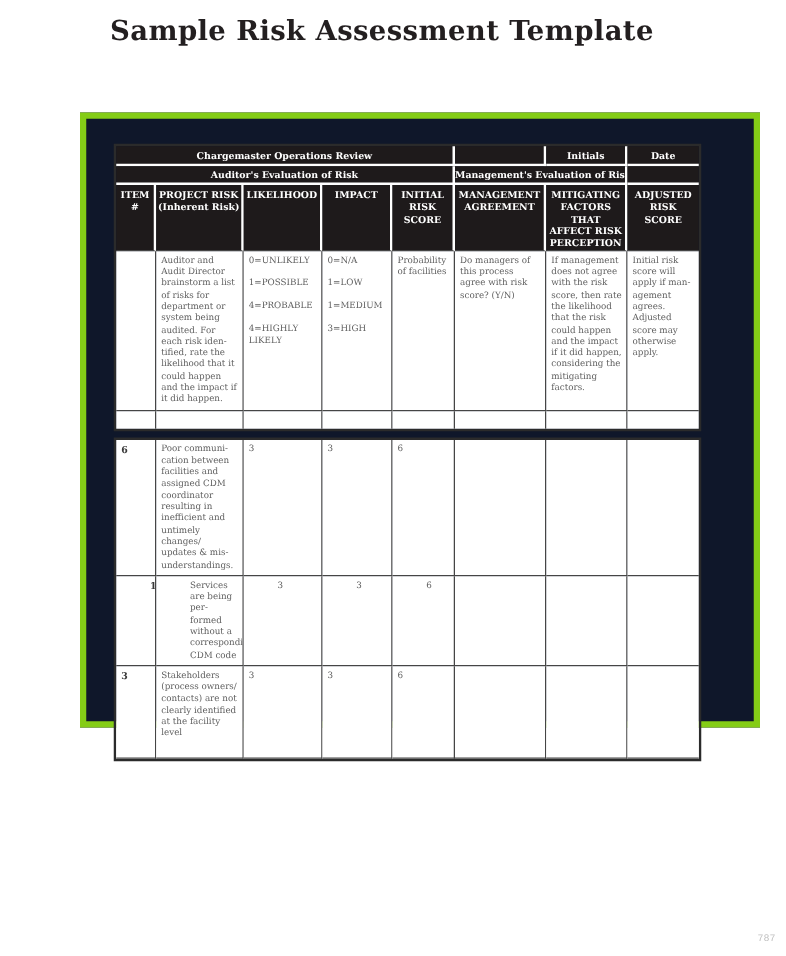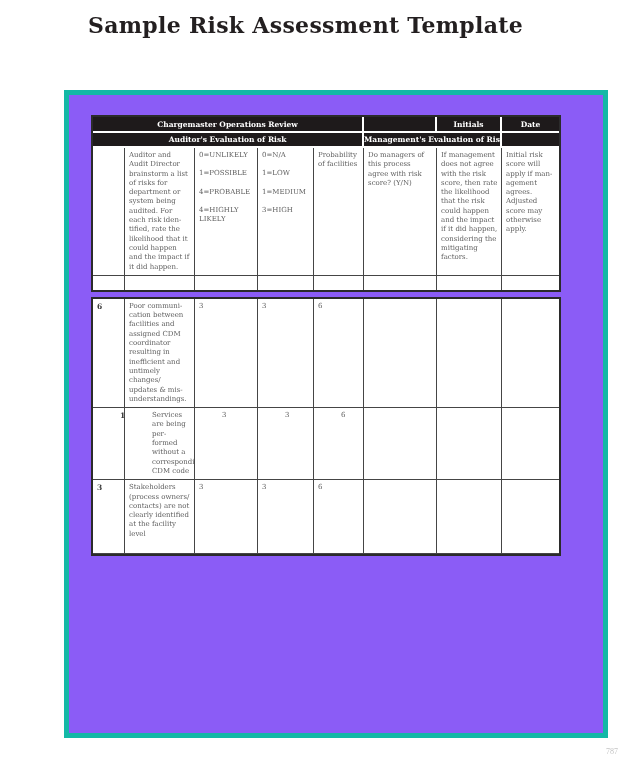--- a/index.html
+++ b/index.html
@@ -10,22 +10,22 @@
   }
   .canvas { position:absolute; left:0; top:0; width:629px; height:765px; background:#ffffff; }
 
   .title {
     position:absolute; left:88px; top:12px;
     font-size:22px; font-weight:bold; color:#231f20;
     letter-spacing:0.3px; white-space:nowrap;
   }
 
   .page-box {
-    position:absolute; left:64px; top:90px; width:544px; height:648px;
-    border:5px solid #14b8a6; background:#8b5cf6;
+    position:absolute; left:64px; top:90px; width:544px; height:492px;
+    border:5px solid #84cc16; background:#0f172a;
   }
   .tables { position:absolute; left:22px; top:20px; width:470px; }
 
   table {
     border-collapse:separate; border-spacing:0; table-layout:fixed;
     width:466px; box-sizing:border-box;
   }
   .tblA, .tblB { border:2px solid #2b2b2b; }
   .tblB { margin-top:5px; }
   td { box-sizing:border-box; overflow:hidden; }
@@ -56,21 +56,21 @@
   tr.spacer td { height:14px; border-bottom:none; }
   .item-cell { font-weight:bold; color:#3a3a3a; font-size:7.5px; }
   .scale-item { margin-bottom:9px; white-space:pre-line; }
   .tblB tr.r0 td { height:108px; }
   .tblB tr.r1 td { height:56px;padding-left:27px; }
   .tblB tr.r2 td { height:74px; }
   .tblB tr.r3 td { height:46px; border-bottom:none; }
 
   .pageno {
     position:absolute; left:606px; top:747px;
-    font-size:8px; color:#c4c4c4; font-family:Liberation Serif, serif;
+    font-size:8px; color:#c4c4c4; font-family:Liberation Mono, monospace;
   }
 </style>
 </head>
 <body>
 
 <div class="canvas">
 
   <div class="title">Sample Risk Assessment Template</div>
 
   <div class="page-box">
@@ -91,20 +91,41 @@
             <tr class="hr1">
           <td class="hcell" colspan="5">Chargemaster Operations Review</td>
           <td class="hcell"></td>
           <td class="hcell">Initials</td>
           <td class="hcell no-r">Date</td>
         </tr>
         <tr class="hr2">
           <td class="hcell" colspan="5">Auditor's Evaluation of Risk</td>
           <td class="hcell" colspan="2">Management's Evaluation of Risk</td>
           <td class="hcell no-r"></td>
+        </tr>
+        <tr class="hr3">
+          <td class="hcell">ITEM
+#</td>
+          <td class="hcell">PROJECT RISK
+(Inherent Risk)</td>
+          <td class="hcell">LIKELIHOOD</td>
+          <td class="hcell">IMPACT</td>
+          <td class="hcell">INITIAL
+RISK
+SCORE</td>
+          <td class="hcell">MANAGEMENT
+AGREEMENT</td>
+          <td class="hcell">MITIGATING
+FACTORS
+THAT
+AFFECT RISK
+PERCEPTION</td>
+          <td class="hcell no-r">ADJUSTED
+RISK
+SCORE</td>
         </tr>
         <tr class="guidance">
           <td class="bcell item-cell"></td>
           <td class="bcell">Auditor and Audit Director brainstorm a list of risks for department or system being audited. For each risk iden-tified, rate the likelihood that it could happen and the impact if it did happen.</td>
           <td class="bcell">
             <div class="scale-item">0=UNLIKELY</div>
             <div class="scale-item">1=POSSIBLE</div>
             <div class="scale-item">4=PROBABLE</div>
             <div class="scale-item">4=HIGHLY
 LIKELY</div>

